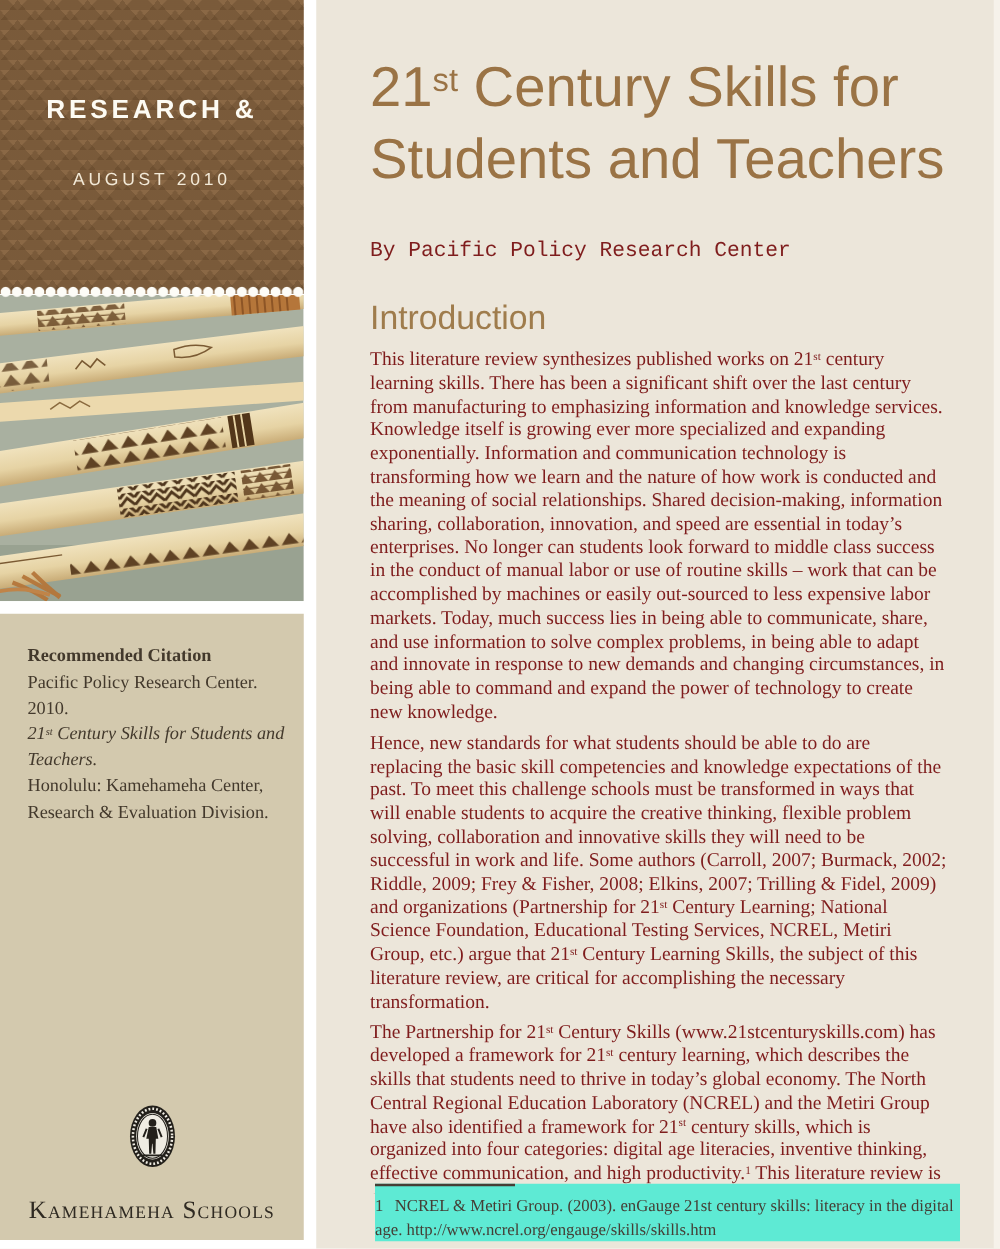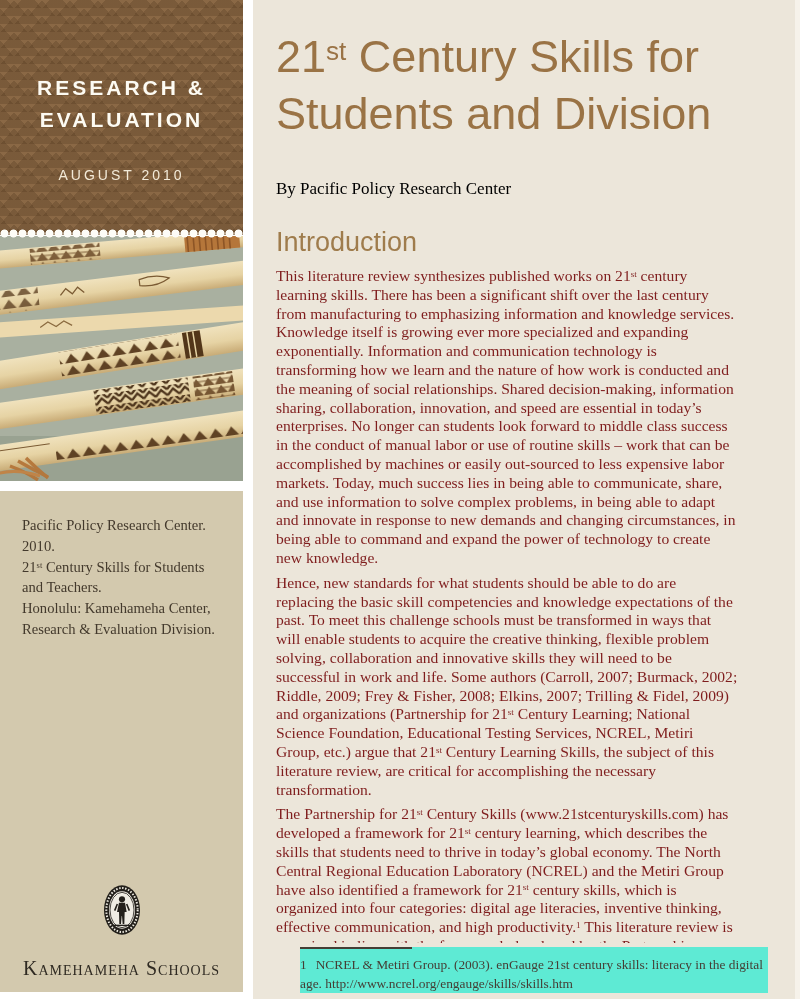--- a/index.html
+++ b/index.html
@@ -27,36 +27,36 @@
     background-image:radial-gradient(circle at 4.5px 5.5px,#fdfcf7 3.6px,rgba(253,252,247,0) 4.4px);
     background-size:9px 11px;background-repeat:repeat-x;
   }
   .photo{position:absolute;left:0;top:236px;width:243px;height:245px;overflow:hidden;}
   .tan-block{
     position:absolute;left:0;top:491px;width:243px;height:501px;
     background:#d3c9ae;
   }
   .citation{padding:24px 14px 0 22px;color:#43392c;font-size:14.6px;line-height:20.8px;}
   .citation .head{font-weight:bold;}
-  .citation .italic{}
+  .citation .italic{font-style:italic;}
   .ks-logo{position:absolute;left:0;bottom:12px;width:243px;text-align:center;}
   .ks-wordmark{
     margin-top:16px;font-family:"Liberation Serif",serif;font-variant:small-caps;
     font-size:20px;letter-spacing:1px;color:#2f2a22;
   }
   
   .main{position:absolute;left:253px;top:0;width:547px;height:999px;background:#ece6da;}
   .main-edge{position:absolute;right:0;top:0;width:5px;height:100%;background:#f6f2ea;}
-  .content{padding:28px 40px 0 23px;}
+  .content{padding:28px 40px 0 43px;margin-top:13px;}
   .page-title{
     font-family:"Liberation Sans",sans-serif;font-weight:400;
     font-size:45px;line-height:57px;color:#9a7345;
   }
-  .byline{margin-top:37px;font-family:Liberation Serif, serif;
-    font-size:17px;color:#000000;}
+  .byline{margin-top:37px;font-family:Liberation Mono, monospace;
+    font-size:17px;color:#7f1d1d;}
   .section-heading{margin-top:27px;font-family:"Liberation Sans",sans-serif;
     font-weight:400;font-size:27px;line-height:32px;color:#9f7c4c;}
   .bodytext{
     margin-top:9px;width:462px;max-height:676px;overflow:hidden;
     font-size:15.6px;line-height:18.8px;color:#7f1d1d;text-align:left;
   }
   .bodytext p{margin:0 0 6px 0;padding:0;}
   sup{font-size:58%;line-height:0;vertical-align:baseline;position:relative;top:-0.45em;}
   .footnote{
     position:absolute;left:47px;bottom:6px;width:468px;
@@ -66,21 +66,20 @@
   .footnote .marker{padding-right:9px;}
 </style>
 </head>
 <body>
 
 <div class="sidebar">
 
   <div class="masthead">
     <div class="masthead-text">
       <div class="masthead-title">RESEARCH &amp;</div>
-      <div class="masthead-title">EVALUATION</div>
       <div class="masthead-date">AUGUST 2010</div>
     </div>
   </div>
 
   <div class="pearl-divider"></div>
 
   <div class="photo">
     <svg width="243" height="245" viewBox="0 0 243 245" preserveAspectRatio="none">
       <defs>
         <linearGradient id="stick" x1="0" y1="0" x2="0" y2="1">
@@ -147,20 +146,21 @@
         <path d="M26 222 q10 10 22 20"></path>
       </g>
       <g stroke="#c08448" stroke-width="3" fill="none">
         <path d="M-4 238 q20 -6 44 2"></path>
       </g>
     </svg>
   </div>
 
   <div class="tan-block">
     <div class="citation">
+      <div class="head">Recommended Citation</div>
       <div>Pacific Policy Research Center.  2010.</div>
       <div class="italic">21<sup>st</sup> Century Skills for Students and Teachers.</div>
       <div>Honolulu: Kamehameha Center,</div>
       <div>Research &amp; Evaluation Division.</div>
     </div>
 
     <div class="ks-logo">
       <svg width="40" height="54" viewBox="0 0 60 80">
         <ellipse cx="30" cy="40" rx="27" ry="37" fill="#23201b"></ellipse>
         <ellipse cx="30" cy="40" rx="23.5" ry="33" fill="none" stroke="#efece3" stroke-width="3" stroke-dasharray="2.2 2.4"></ellipse>
@@ -174,21 +174,21 @@
       <div class="ks-wordmark">Kamehameha Schools</div>
     </div>
   </div>
 </div>
 
 <div class="main">
   <div class="main-edge"></div>
   <div class="content">
     <div class="page-title">
       <div>21<sup>st</sup> Century Skills for</div>
-      <div>Students and Division</div>
+      <div>Students and Teachers</div>
     </div>
 
     <div class="byline">By Pacific Policy Research Center</div>
 
     <div class="section-heading">Introduction</div>
 
     <div class="bodytext">
       <p>This literature review synthesizes published works on 21<sup>st</sup> century learning skills. There has been a significant shift over the last century from manufacturing to emphasizing information and knowledge services. Knowledge itself is growing ever more specialized and expanding exponentially. Information and communication technology is transforming how we learn and the nature of how work is conducted and the meaning of social relationships. Shared decision-making, information sharing, collaboration, innovation, and speed are essential in today’s enterprises. No longer can students look forward to middle class success in the conduct of manual labor or use of routine skills – work that can be accomplished by machines or easily out-sourced to less expensive labor markets. Today, much success lies in being able to communicate, share, and use information to solve complex problems, in being able to adapt and innovate in response to new demands and changing circumstances, in being able to command and expand the power of technology to create new knowledge.</p>
       <p>Hence, new standards for what students should be able to do are replacing the basic skill competencies and knowledge expectations of the past. To meet this challenge schools must be transformed in ways that will enable students to acquire the creative thinking, flexible problem solving, collaboration and innovative skills they will need to be successful in work and life. Some authors (Carroll, 2007; Burmack, 2002; Riddle, 2009; Frey &amp; Fisher, 2008; Elkins, 2007; Trilling &amp; Fidel, 2009) and organizations (Partnership for 21<sup>st</sup> Century Learning; National Science Foundation, Educational Testing Services, NCREL, Metiri Group, etc.) argue that 21<sup>st</sup> Century Learning Skills, the subject of this literature review, are critical for accomplishing the necessary transformation.</p>
       <p>The Partnership for 21<sup>st</sup> Century Skills (www.21stcenturyskills.com) has developed a framework for 21<sup>st</sup> century learning, which describes the skills that students need to thrive in today’s global economy. The North Central Regional Education Laboratory (NCREL) and the Metiri Group have also identified a framework for 21<sup>st</sup> century skills, which is organized into four categories: digital age literacies, inventive thinking, effective communication, and high productivity.<sup>1</sup> This literature review is organized in line with the framework developed by the Partnership</p>

